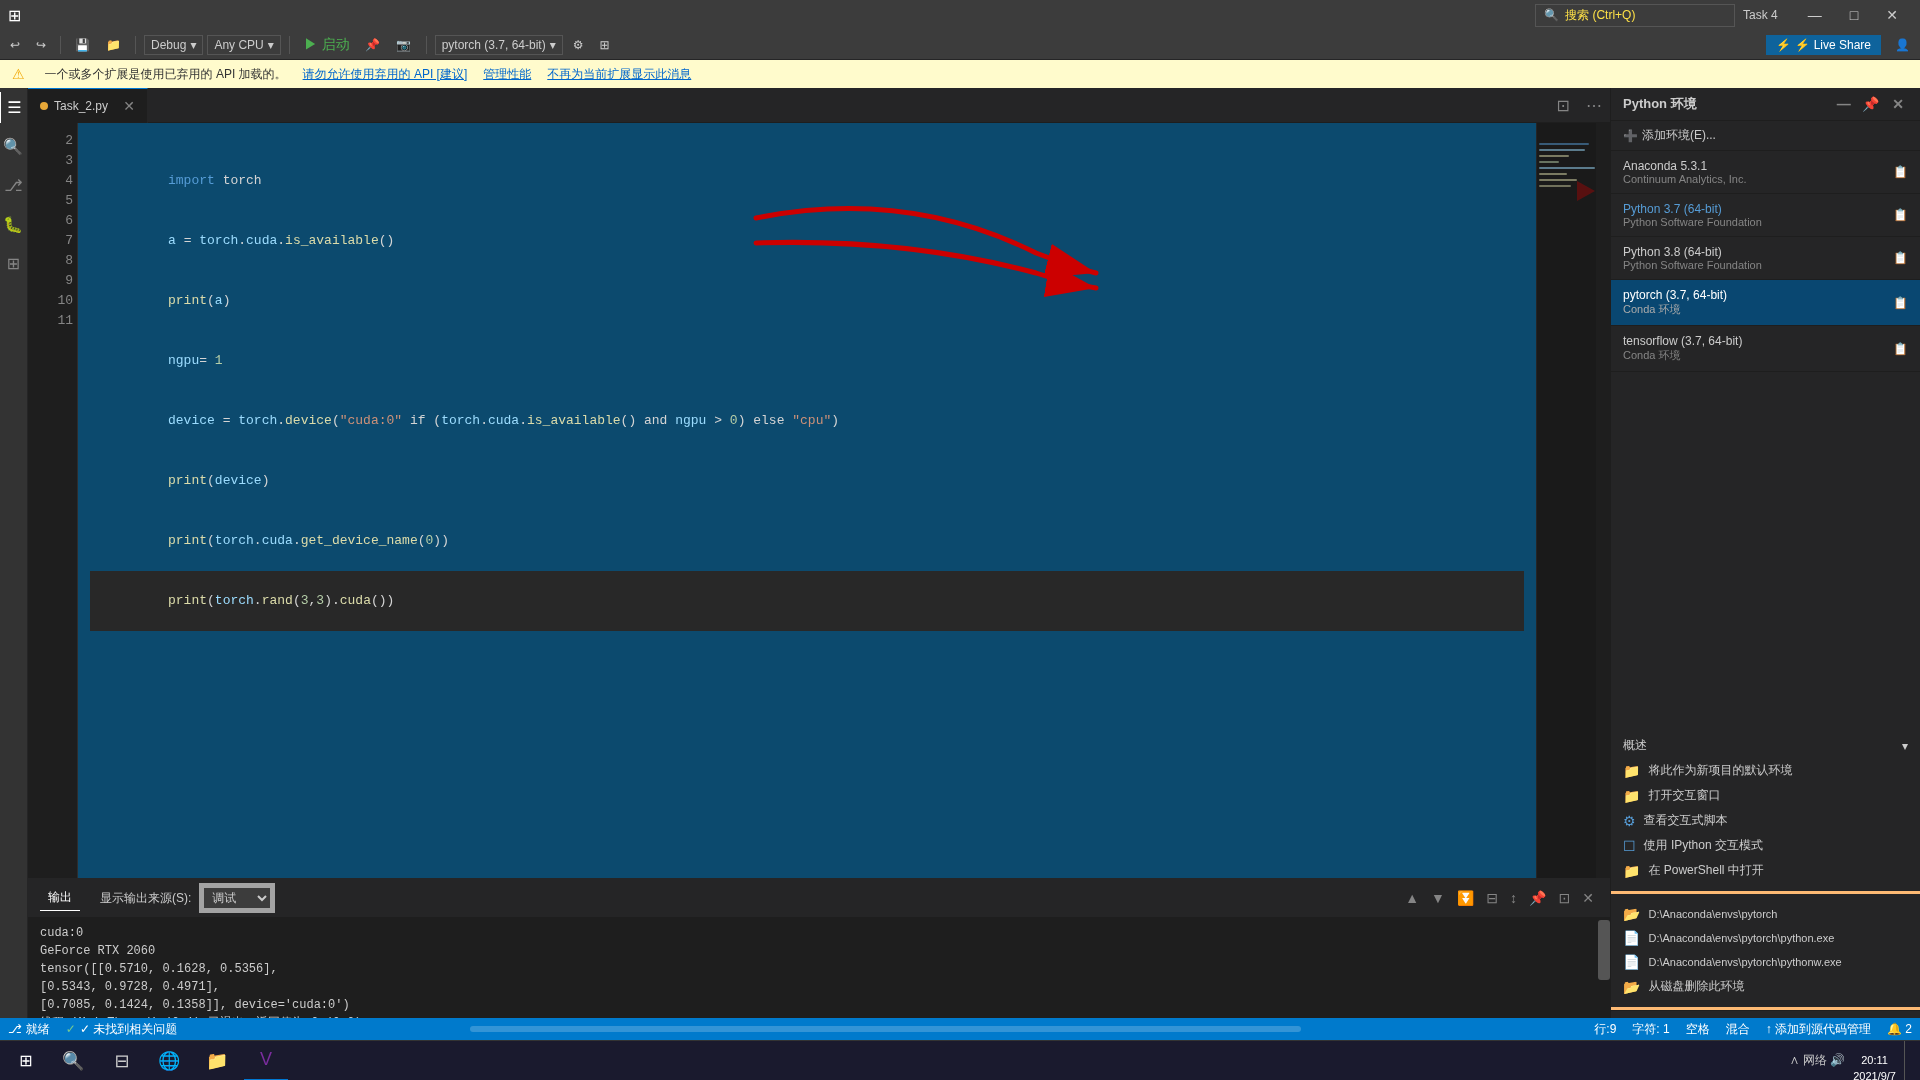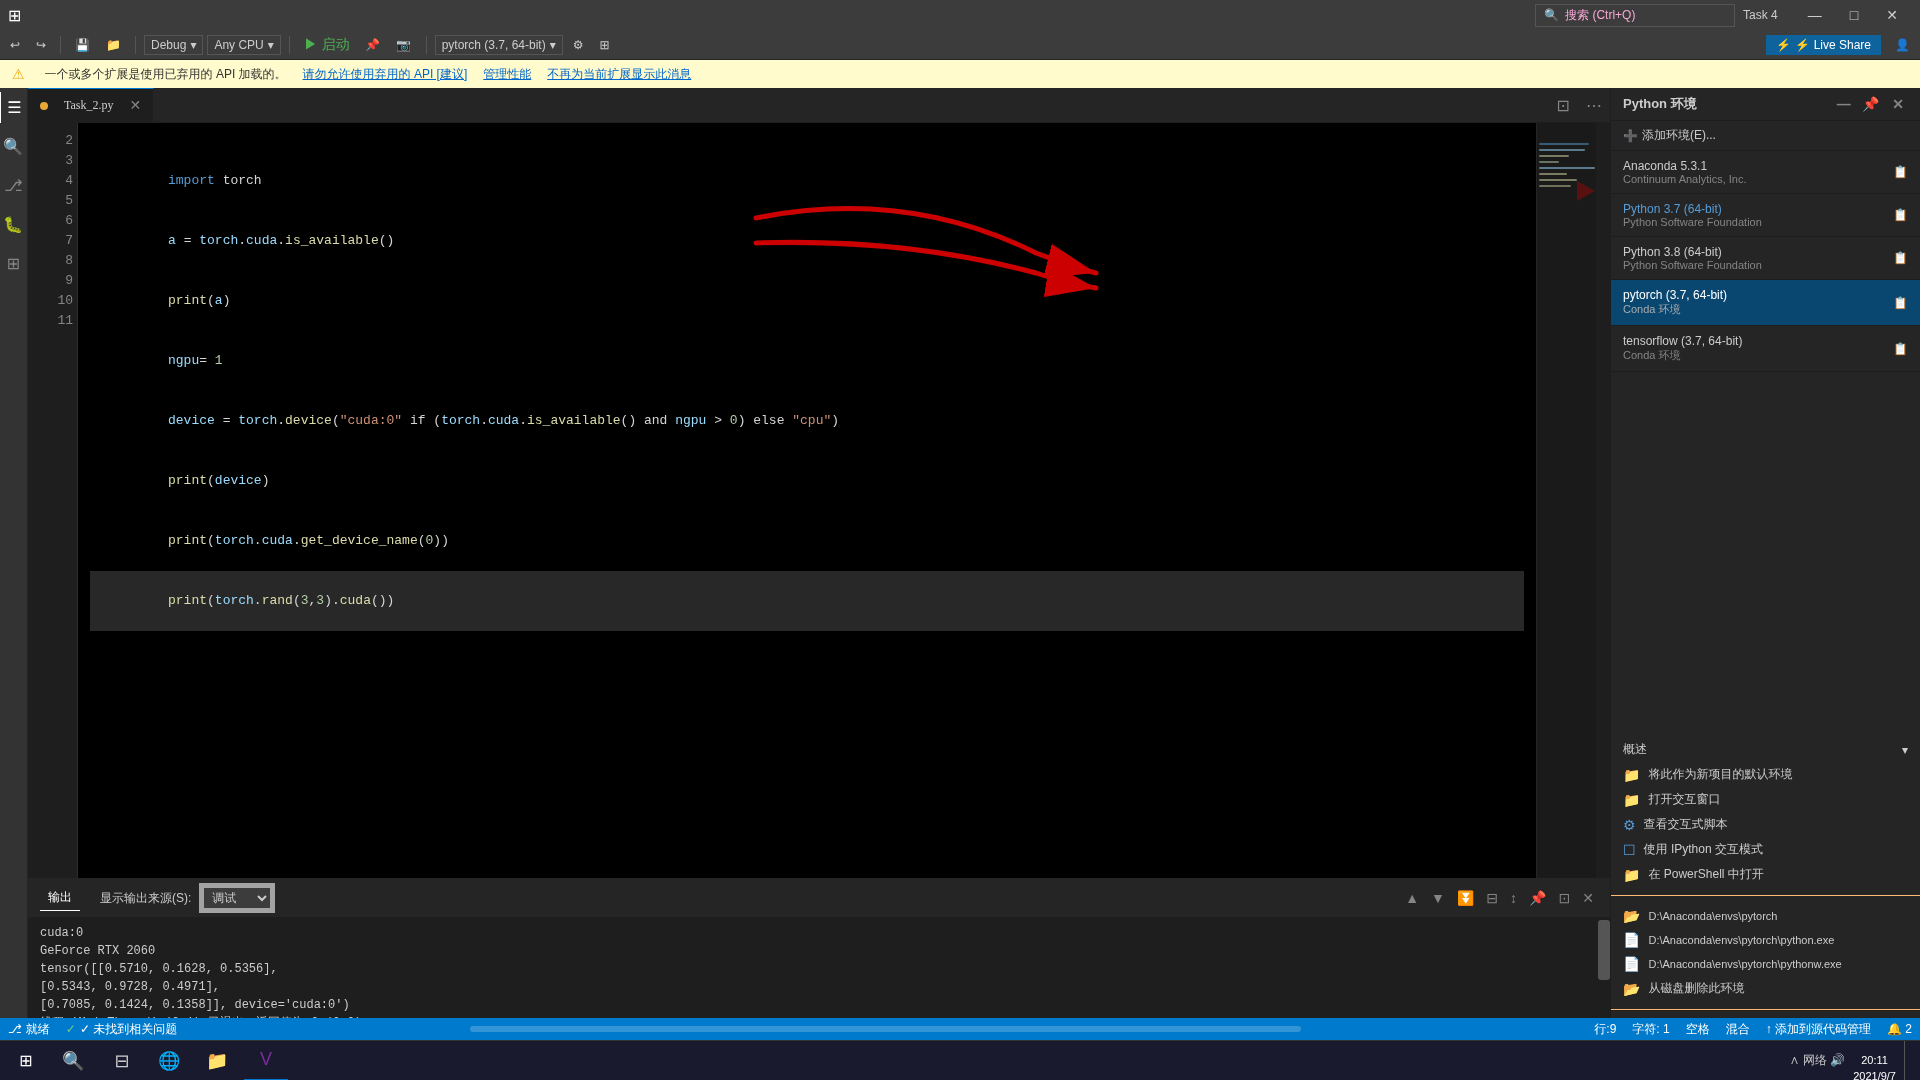--- a/index.html
+++ b/index.html
@@ -66,36 +66,35 @@
     .activity-icon.active { color: #fff; border-left: 2px solid #fff; }
 
     
     .tab-bar {
       display: flex; align-items: center; height: 35px;
       background: #252526; border-bottom: 1px solid #1e1e1e;
     }
     .editor-tab {
       display: flex; align-items: center; padding: 0 12px; height: 35px;
       background: #1e1e1e; border-right: 1px solid #252526; cursor: pointer;
-      font-size: 12px; color: #ccc; gap: 16px; border-top: 1px solid #0078d4;
+      font-size: 12px; color: #ccc; gap: 6px; border-top: 1px solid #0078d4;
       min-width: 120px;
-      font-family: Liberation Serif, serif;
     }
     .editor-tab .tab-dot { width: 8px; height: 8px; background: #e8a838; border-radius: 50%; }
     .editor-tab .close-tab { margin-left: auto; font-size: 14px; color: #858585; }
     .tab-actions { margin-left: auto; display: flex; align-items: center; }
     .tab-action-btn { padding: 4px 8px; cursor: pointer; color: #858585; font-size: 16px; }
     .line-numbers {
       width: 50px; background: #1e1e1e; color: #858585; font-family: 'Courier New', monospace;
       font-size: 13px; line-height: 20px; padding: 8px 4px 8px 8px; text-align: right;
       user-select: none; border-right: 1px solid #2d2d2d;
     }
     .code-area {
       flex: 1; padding: 8px 12px; font-family: 'Courier New', monospace;
-      font-size: 13px; line-height: 20px; overflow: hidden; background: #000000;
+      font-size: 13px; line-height: 20px; overflow: hidden; background: #0c4a6e;
     }
     .code-line { white-space: pre; line-height: 20px; }
     .code-line.current-line { background: #282828; }
 
     
     .kw { color: #569cd6; }
     .fn { color: #dcdcaa; }
     .str { color: #ce9178; }
     .num { color: #b5cea8; }
     .op { color: #d4d4d4; }
@@ -128,21 +127,21 @@
       display: flex; align-items: center; padding: 8px 12px;
       cursor: pointer; border-bottom: 1px solid #1e1e1e;
     }
     .env-item.active { background: #094771; color: #fff; }
     .env-item-info { flex: 1; }
     .env-item-name { font-size: 12px; font-weight: 500; }
     .env-item-name.highlight { color: #569cd6; }
     .env-item-desc { font-size: 11px; color: #858585; }
     .env-item-icon { margin-left: 8px; color: #858585; }
 
-    .panel-section { padding: 8px 12px; border-bottom: 1px solid #fdba74; text-align: right; }
+    .panel-section { padding: 8px 12px; border-bottom: 3px solid #fdba74; text-align: right; }
     .panel-section-title {
       display: flex; align-items: center; justify-content: space-between;
       cursor: pointer; color: #ccc; font-size: 12px; margin-bottom: 4px;
     }
     .panel-section-item {
       display: flex; align-items: center; padding: 4px 0;
       cursor: pointer; color: #ccc; font-size: 12px; gap: 8px;
     }
     .panel-section-item .item-icon { font-size: 14px; color: #569cd6; }
     .panel-section-item .folder-icon { color: #dcb67a; }
@@ -220,21 +219,21 @@
     }
     .editor-section { flex: 1; display: flex; overflow: hidden; }
   </style>
 </head>
 <body>
 
 <div class="title-bar">
   <span class="title-bar-logo">⊞</span>
   <div class="title-bar-search">
     <span>🔍</span>
-    <span style="margin-left:6px; color:#f9a8d4;">搜索 (Ctrl+Q)</span>
+    <span style="margin-left:6px; color:#fde047;">搜索 (Ctrl+Q)</span>
   </div>
   <span class="task-name">Task 4</span>
   <div class="title-bar-controls">
     <span>—</span>
     <span>□</span>
     <span class="close">✕</span>
   </div>
 </div>
 
 <div class="toolbar">

